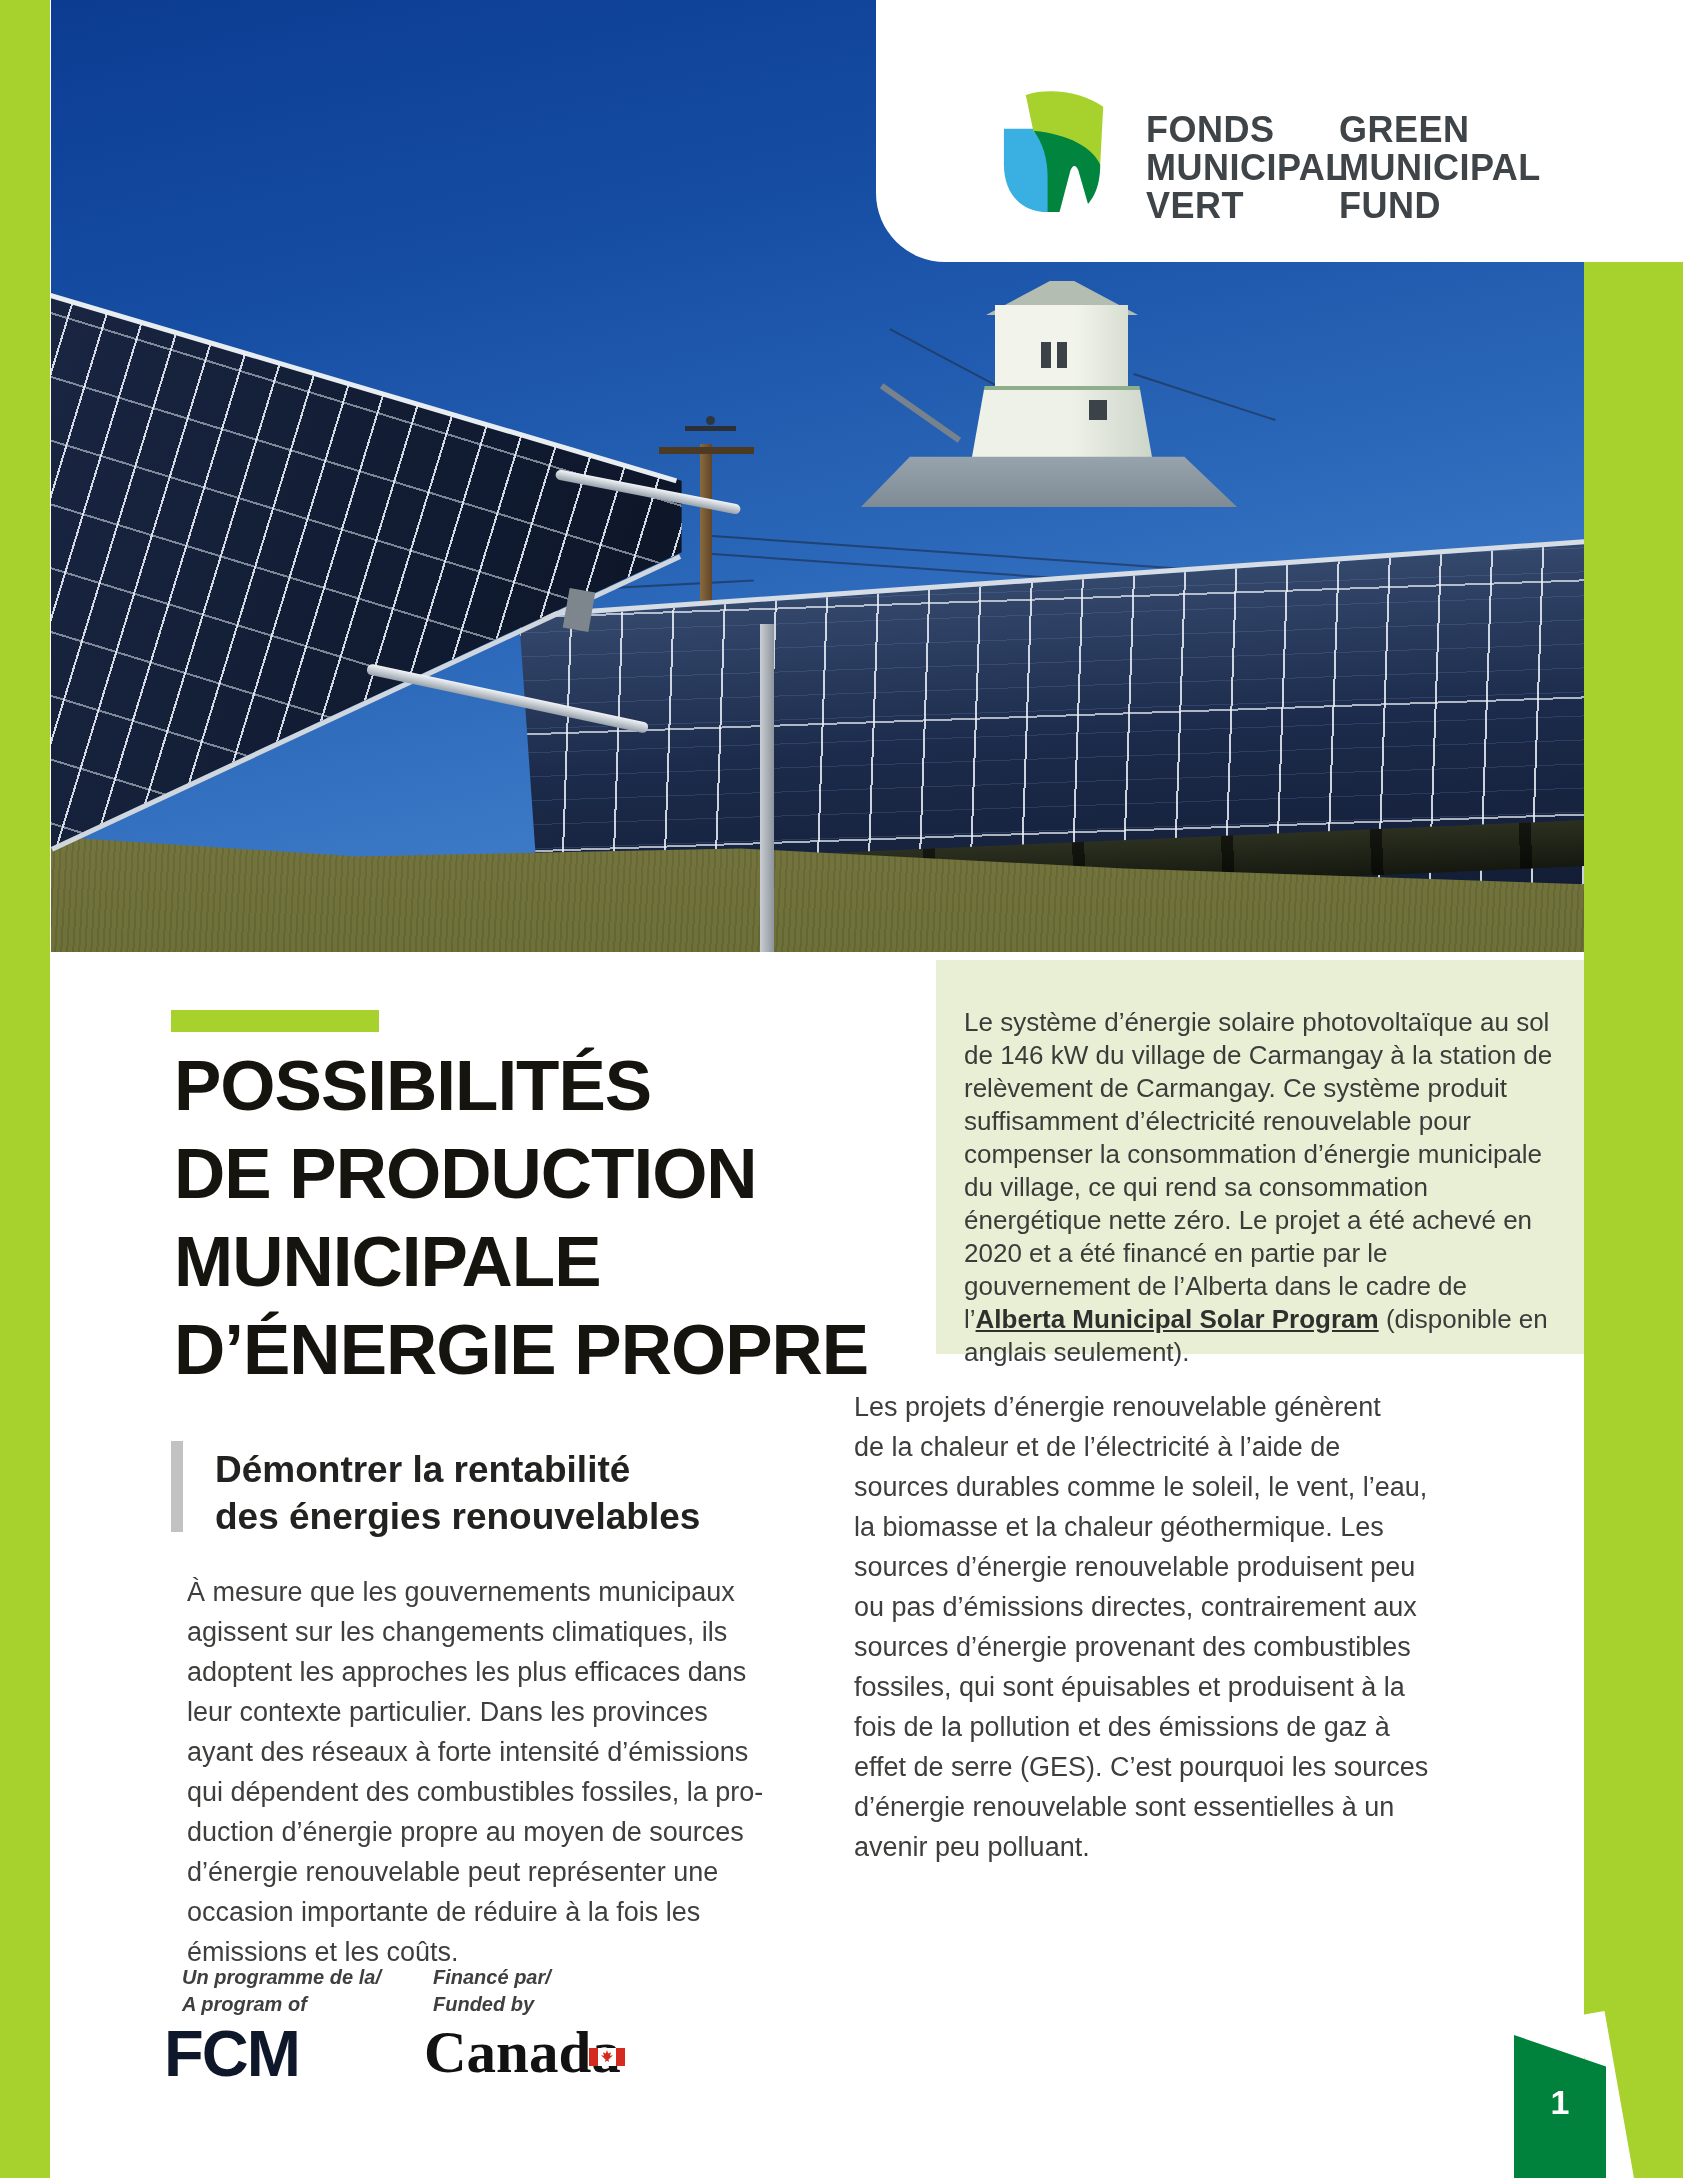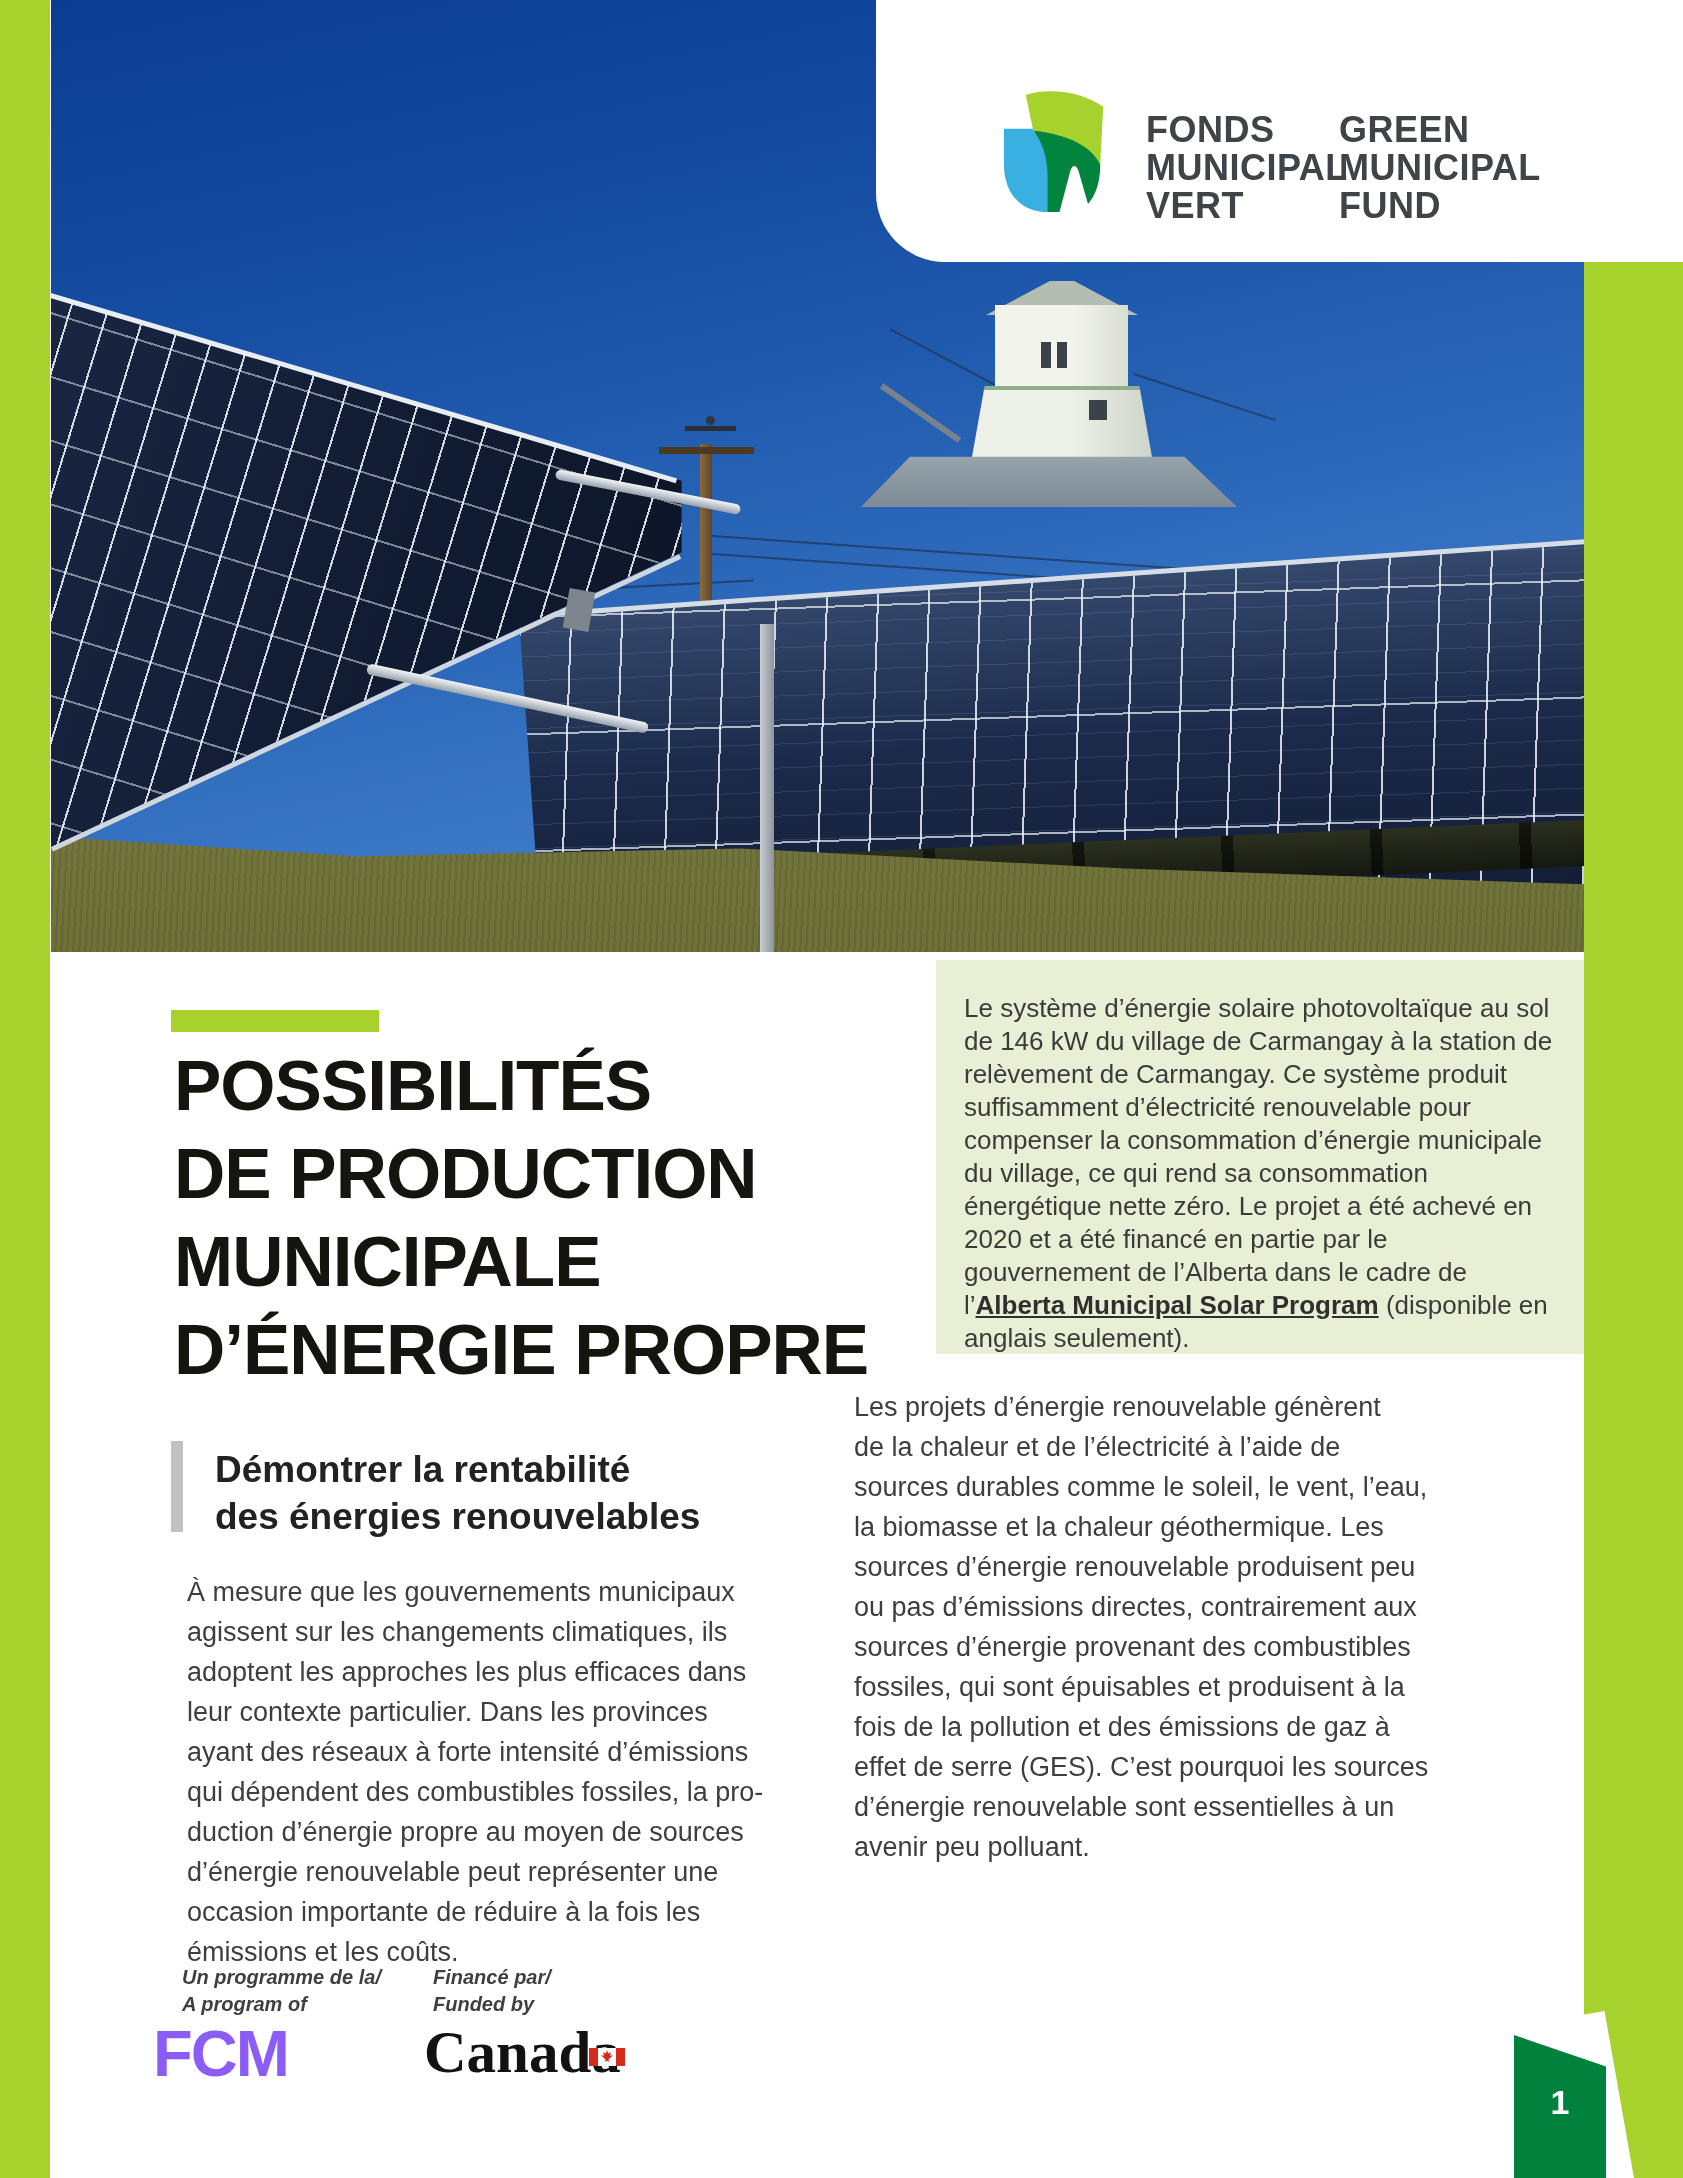--- a/index.html
+++ b/index.html
@@ -73,38 +73,38 @@
   .logocol.fr{left:1146px;}
   .logocol.en{left:1339px;}
 
   
   .accent-bar{left:171px;top:1010px;width:208px;height:22px;background:#A7D22E;z-index:4;}
   .page-title{left:174px;top:1042px;font-weight:700;font-size:71px;line-height:88px;
       letter-spacing:-1px;color:#15140f;white-space:pre-line;z-index:4;}
 
   
   .callout{left:936px;top:960px;width:648px;height:394px;background:#E9EFD5;box-sizing:border-box;
-      padding:32px 26px 0 28px;z-index:4;}
+      padding:46px 26px 0 28px;z-index:4;}
   .callout-text{font-size:26px;line-height:33px;color:#3b3b3a;}
   .callout-link{font-weight:700;text-decoration:underline;color:#2f2f2e;}
 
   
   .sub-bar{left:171px;top:1441px;width:12px;height:91px;background:#c2c2c2;z-index:4;}
   .subheading{left:203px;top:1434px;font-weight:700;font-size:37px;line-height:47px;color:#222221;
       white-space:pre-line;z-index:4;}
   .bodycol{font-size:27px;line-height:40px;color:#3e3e3d;white-space:pre-line;z-index:4;}
   .bodycol.left{left:171px;top:1556px;width:683px;}
   .bodycol.right{left:854px;top:1387px;width:703px;}
 
   
   .credit{font-style:italic;font-weight:700;font-size:20px;line-height:27px;color:#3f3f3f;
       white-space:pre-line;z-index:4;}
   .credit.program{left:182px;top:1964px;}
   .credit.funded{left:433px;top:1964px;}
-  .fcm{left:153px;top:2016px;font-weight:700;font-size:65px;letter-spacing:-2px;color:#8b5cf6;z-index:4;}
+  .fcm{left:164px;top:2016px;font-weight:700;font-size:65px;letter-spacing:-2px;color:#0f172a;z-index:4;}
   .fcm-leaf{position:absolute;right:-2px;bottom:6px;width:30px;height:30px;}
   .canada{left:424px;top:2018px;font-family:"Liberation Serif",serif;font-weight:700;font-size:59px;
       color:#121212;z-index:4;}
   .canada-flag{position:absolute;right:-4px;top:-6px;width:36px;height:18px;}
 
   
   .fold{left:1592px;top:2012px;width:28px;height:176px;background:#ffffff;transform:rotate(-10deg);z-index:2;}
   .tab{left:1514px;top:2035px;width:92px;height:143px;background:#00813C;
       clip-path:polygon(0 0,100% 22%,100% 100%,0 100%);z-index:3;
       color:#ffffff;font-weight:700;font-size:34px;text-align:center;padding-top:48px;box-sizing:border-box;}

